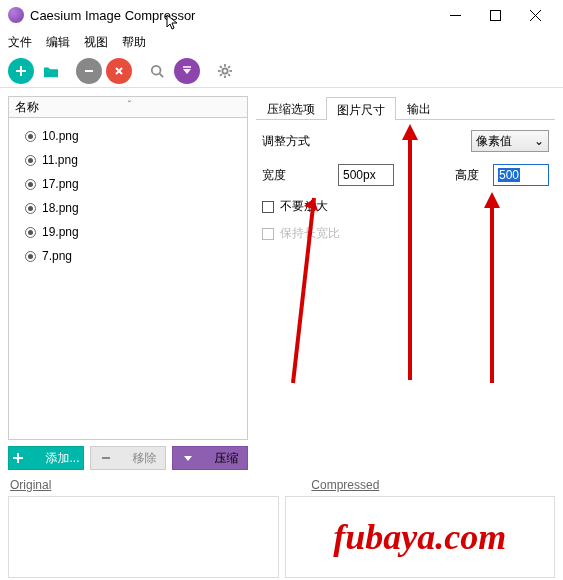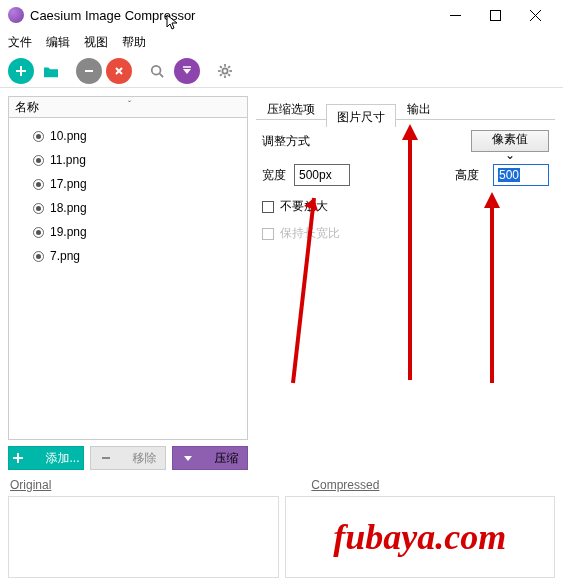--- a/index.html
+++ b/index.html
@@ -21,41 +21,41 @@
 .sep { width: 4px; }
 .tbtn.teal { background: #00b8a9; }
 .tbtn.gray { background: #888; }
 .tbtn.red { background: #e74c3c; }
 .tbtn.purple { background: #8e44ad; }
 
 .main { display: flex; padding: 8px; gap: 8px; height: 390px; }
 .left { width: 240px; display: flex; flex-direction: column; }
 .listhdr { height: 22px; border: 1px solid #ccc; background: #fafafa; display: flex; align-items: center; padding: 0 6px; position: relative; }
 .listhdr .sortarrow { position: absolute; left: 50%; top: 2px; font-size: 9px; color: #555; }
-.filelist { flex: 1; border: 1px solid #ccc; border-top: none; overflow-y: auto; overflow-x: scroll; padding: 6px 16px; }
+.filelist { flex: 1; border: 1px solid #ccc; border-top: none; overflow-y: auto; overflow-x: scroll; padding: 6px 8px; }
 .fitem { display: flex; align-items: center; height: 24px; padding: 0 8px; gap: 6px; cursor: pointer; }
 .radio { width: 11px; height: 11px; border: 1px solid #666; border-radius: 50%; display:inline-block; position:relative; }
 .radio::after { content:''; position:absolute; width:5px; height:5px; background:#555; border-radius:50%; top:2px; left:2px; }
 
 .btnrow { display: flex; gap: 6px; margin-top: 6px; }
 .btn { flex: 1; height: 24px; display: flex; align-items: center; justify-content: center; gap: 21px; border: 1px solid #ccc; cursor: pointer; }
 .btn.teal { background: #00b8a9; color: #fff; border-color: #00a99a; }
 .btn.gray { background: #e8e8e8; color: #888; }
 .btn.purple { background: #8e5fb0; color: #000000; border-color: #7e4fa0; }
 
 .right { flex: 1; }
 .tabs { display: flex; height: 24px; border-bottom: 1px solid #ccc; }
 .tab { padding: 4px 10px; border: 1px solid transparent; border-bottom: none; cursor: pointer; }
-.tab.active { border-color: #ccc; background: #fff; position: relative; top: 8px; }
+.tab.active { border-color: #ccc; background: #fff; position: relative; top: 1px; }
 
 .panel { padding: 10px 6px; position: relative; }
 .row { display: flex; align-items: center; margin-bottom: 12px; }
 .row label { margin-right: 8px; }
-.select { border: 1px solid #999; height: 22px; width: 78px; display: flex; align-items: center; padding: 0 4px; background: linear-gradient(#f8f8f8,#e8e8e8); justify-content: space-between; cursor:pointer;flex-direction:column; }
-.input { border: 1px solid #666; height: 22px; width: 56px; padding: 0 4px; display: inline-flex; align-items: center; }
+.select { border: 1px solid #999; height: 22px; width: 78px; display: flex; align-items: center; padding: 0 4px; background: linear-gradient(#f8f8f8,#e8e8e8); justify-content: space-between; cursor:pointer; }
+.input { border: 1px solid #666; height: 22px; width: 56px; padding: 0 4px; display: inline-flex; align-items: center; margin-left: 44px; }
 .input.sel { border: 1px solid #1a6dd6; }
 .hl { background: #1a6dd6; color: #fff; padding: 0 1px; }
 .chk { width: 12px; height: 12px; border: 1px solid #555; display: inline-block; margin-right: 6px; vertical-align: middle; }
 .chk.dis { border-color: #bbb; }
 .chkline { margin-bottom: 10px; }
 .chkline.dis { color: #bbb; }
 
 .cursor-img { position: absolute; }
 
 .previewlbls { display: flex; padding: 0 10px; gap: 260px; }

